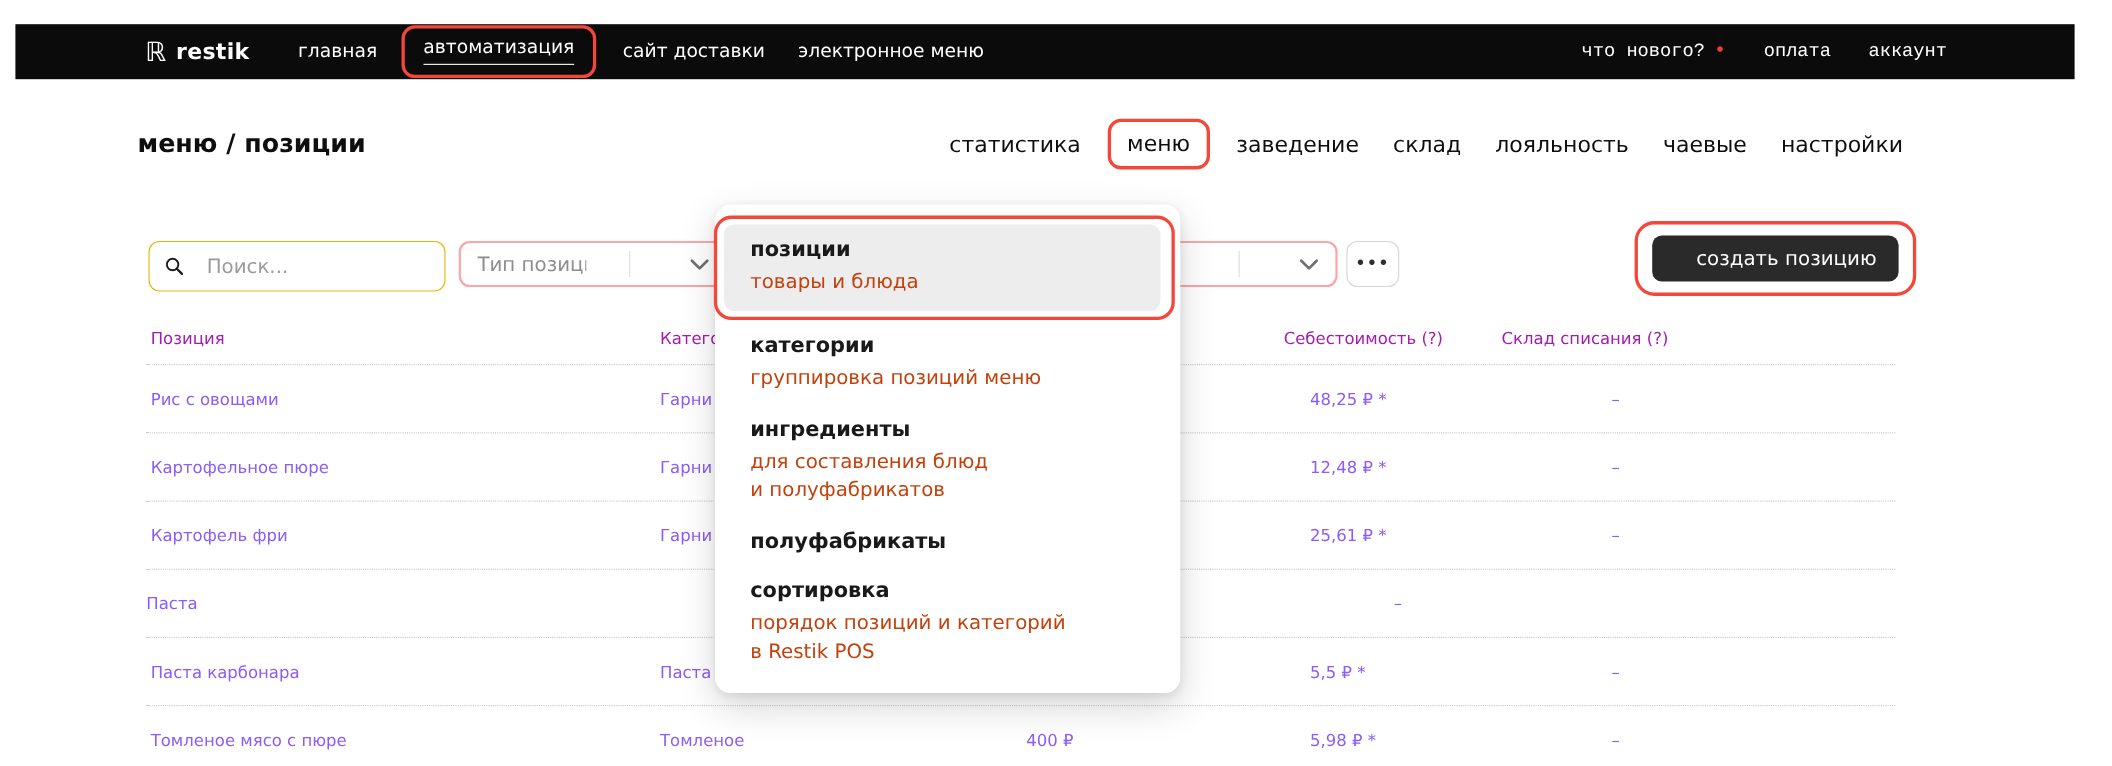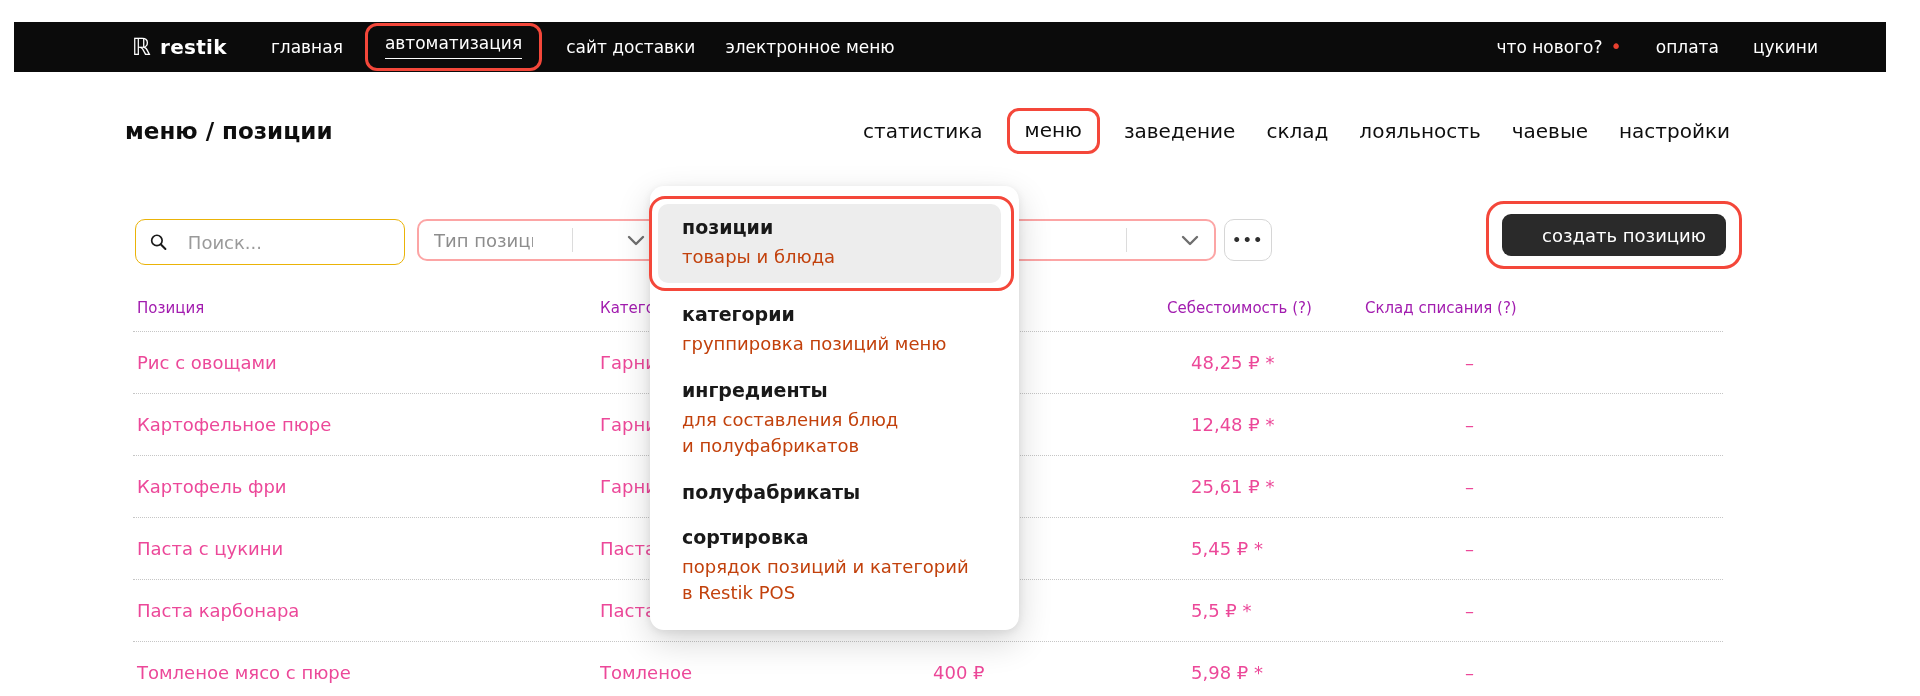--- a/index.html
+++ b/index.html
@@ -18,21 +18,21 @@
   .logo-text { font-weight:bold; font-size:20px; letter-spacing:.3px; }
   .topnav { display:flex; align-items:center; margin-left:44px; font-size:17px; }
   .topnav a, .topnav-right a { color:#fff; text-decoration:none; cursor:pointer; }
   .topnav > a { margin-right:30px; }
   .ring { border:3.5px solid #f4473a; }
   .ring-topnav {
     display:inline-flex; align-items:center; justify-content:center;
     border-radius:12px; padding:7px 17px 9px; margin-right:24px; margin-left:-8px;
   }
   .active-underline { border-bottom:1.5px solid #fff; padding-bottom:5px; }
-  .topnav-right { margin-left:auto; margin-right:68px; display:flex; align-items:flex-end; gap:34px; font-size:17px; }
+  .topnav-right { margin-left:auto; margin-right:116px; display:flex; align-items:flex-end; gap:34px; font-size:17px;font-family:Liberation Mono, monospace; }
   .red-dot { color:#e8402f; margin-left:8px; font-size:19px; line-height:1; }
 
   
   .subheader {
     position:absolute; top:118px; left:125px; right:190px;
     display:flex; justify-content:space-between; align-items:center;
   }
   .breadcrumb { font-size:23px; font-weight:bold; color:#0e0e0e; }
   .tabs { display:flex; align-items:center; gap:31px; font-size:20px; }
   .tabs a { color:#0e0e0e; text-decoration:none; cursor:pointer; white-space:nowrap; }
@@ -72,29 +72,29 @@
     font-size:18px; cursor:pointer; font-family:inherit;padding-left:20px;
   }
 
   
   .table { position:absolute; left:133px; top:285px; width:1590px; }
   .tr {
     display:grid; grid-template-columns:467px 333px 234px 198px 1fr;
     align-items:center; border-bottom:1px dotted #c6c6c6;
   }
   .tr.head { height:47px; color:#a21caf; font-size:15px; }
-  .tr.row  { height:62px; color:#ec4899; font-size:18px; cursor:pointer; }
+  .tr.row  { height:62px; color:#8b5cf6; font-size:15px; cursor:pointer; }
   .td, .th { white-space:nowrap; overflow:hidden; }
   .c1 { padding-left:4px; }
   .row .c4 { padding-left:24px; }
   .row .c5 { padding-left:100px; }
 
   
   .menu-panel {
-    position:absolute; left:650px; top:186px; width:369px; z-index:20;
+    position:absolute; left:650px; top:186px; width:423px; z-index:20;
     background:#fff; border-radius:14px;
     box-shadow:0 12px 34px rgba(0,0,0,.16), 0 2px 8px rgba(0,0,0,.08);
     padding:18px 18px 24px 8px;
   }
   .mi { margin:0 0 21px 24px; cursor:pointer; }
   .mi:last-child { margin-bottom:0; }
   .mi-title { font-weight:bold; font-size:19px; color:#191919; line-height:24px; margin-bottom:5px; }
   .mi-sub { font-size:18px; color:#c2410c; line-height:26px; }
   .mi.selected {
     margin-left:0; margin-bottom:19px; background:#ededed; border-radius:10px;
@@ -121,21 +121,21 @@
         <a class="active-underline">автоматизация</a>
       </span>
       <a>сайт доставки</a>
       <a>электронное меню</a>
     </nav>
     <div class="topnav-right">
       <a>
         <span>что нового?</span><span class="red-dot">•</span>
       </a>
       <a>оплата</a>
-      <a>цукини</a>
+      <a>аккаунт</a>
     </div>
   </header>
 
   <div class="subheader">
     <h1 class="breadcrumb">меню / позиции</h1>
     <nav class="tabs">
       <a>статистика</a>
       <span class="ring ring-tab">
         <a>меню</a>
       </span>
@@ -200,21 +200,20 @@
       <span class="td c5">–</span>
     </div>
     <div class="tr row">
       <span class="td c1">Картофель фри</span>
       <span class="td c2">Гарни</span>
       <span class="td c3"></span>
       <span class="td c4">25,61 ₽ *</span>
       <span class="td c5">–</span>
     </div>
     <div class="tr row">
-      <span class="td c1">Паста с цукини</span>
       <span class="td c2">Паста</span>
       <span class="td c3"></span>
       <span class="td c4">5,45 ₽ *</span>
       <span class="td c5">–</span>
     </div>
     <div class="tr row">
       <span class="td c1">Паста карбонара</span>
       <span class="td c2">Паста</span>
       <span class="td c3"></span>
       <span class="td c4">5,5 ₽ *</span>

